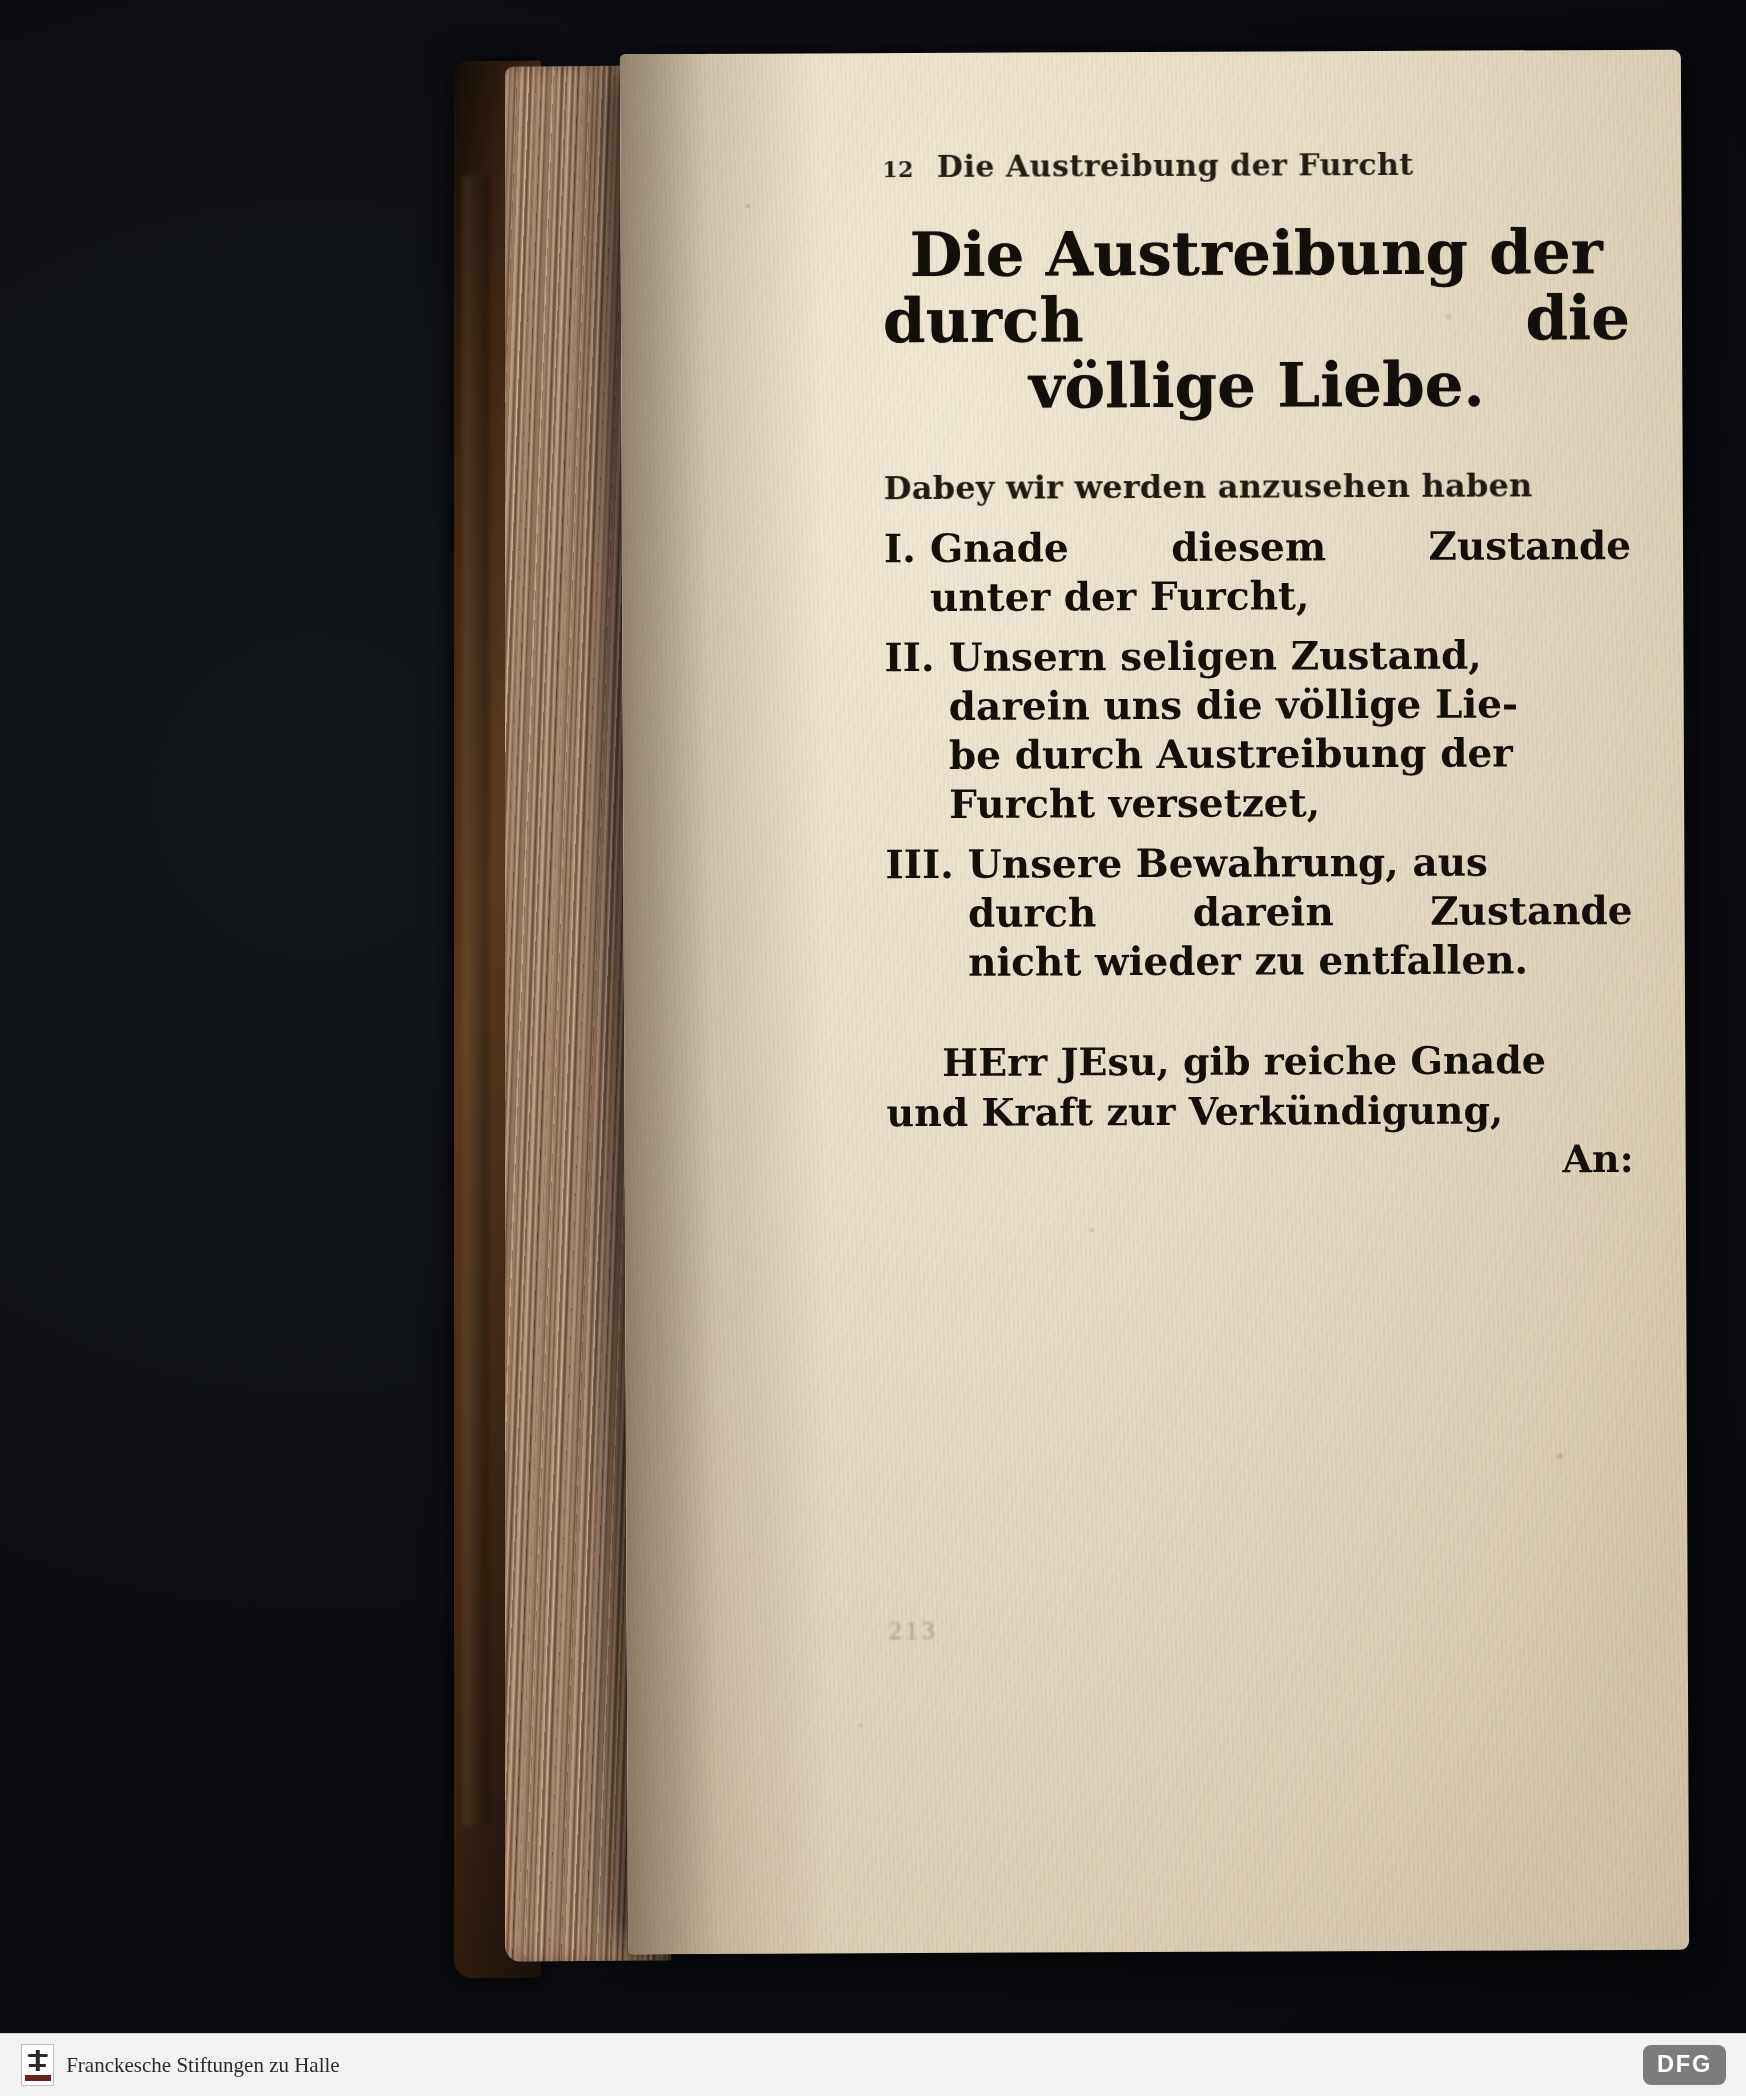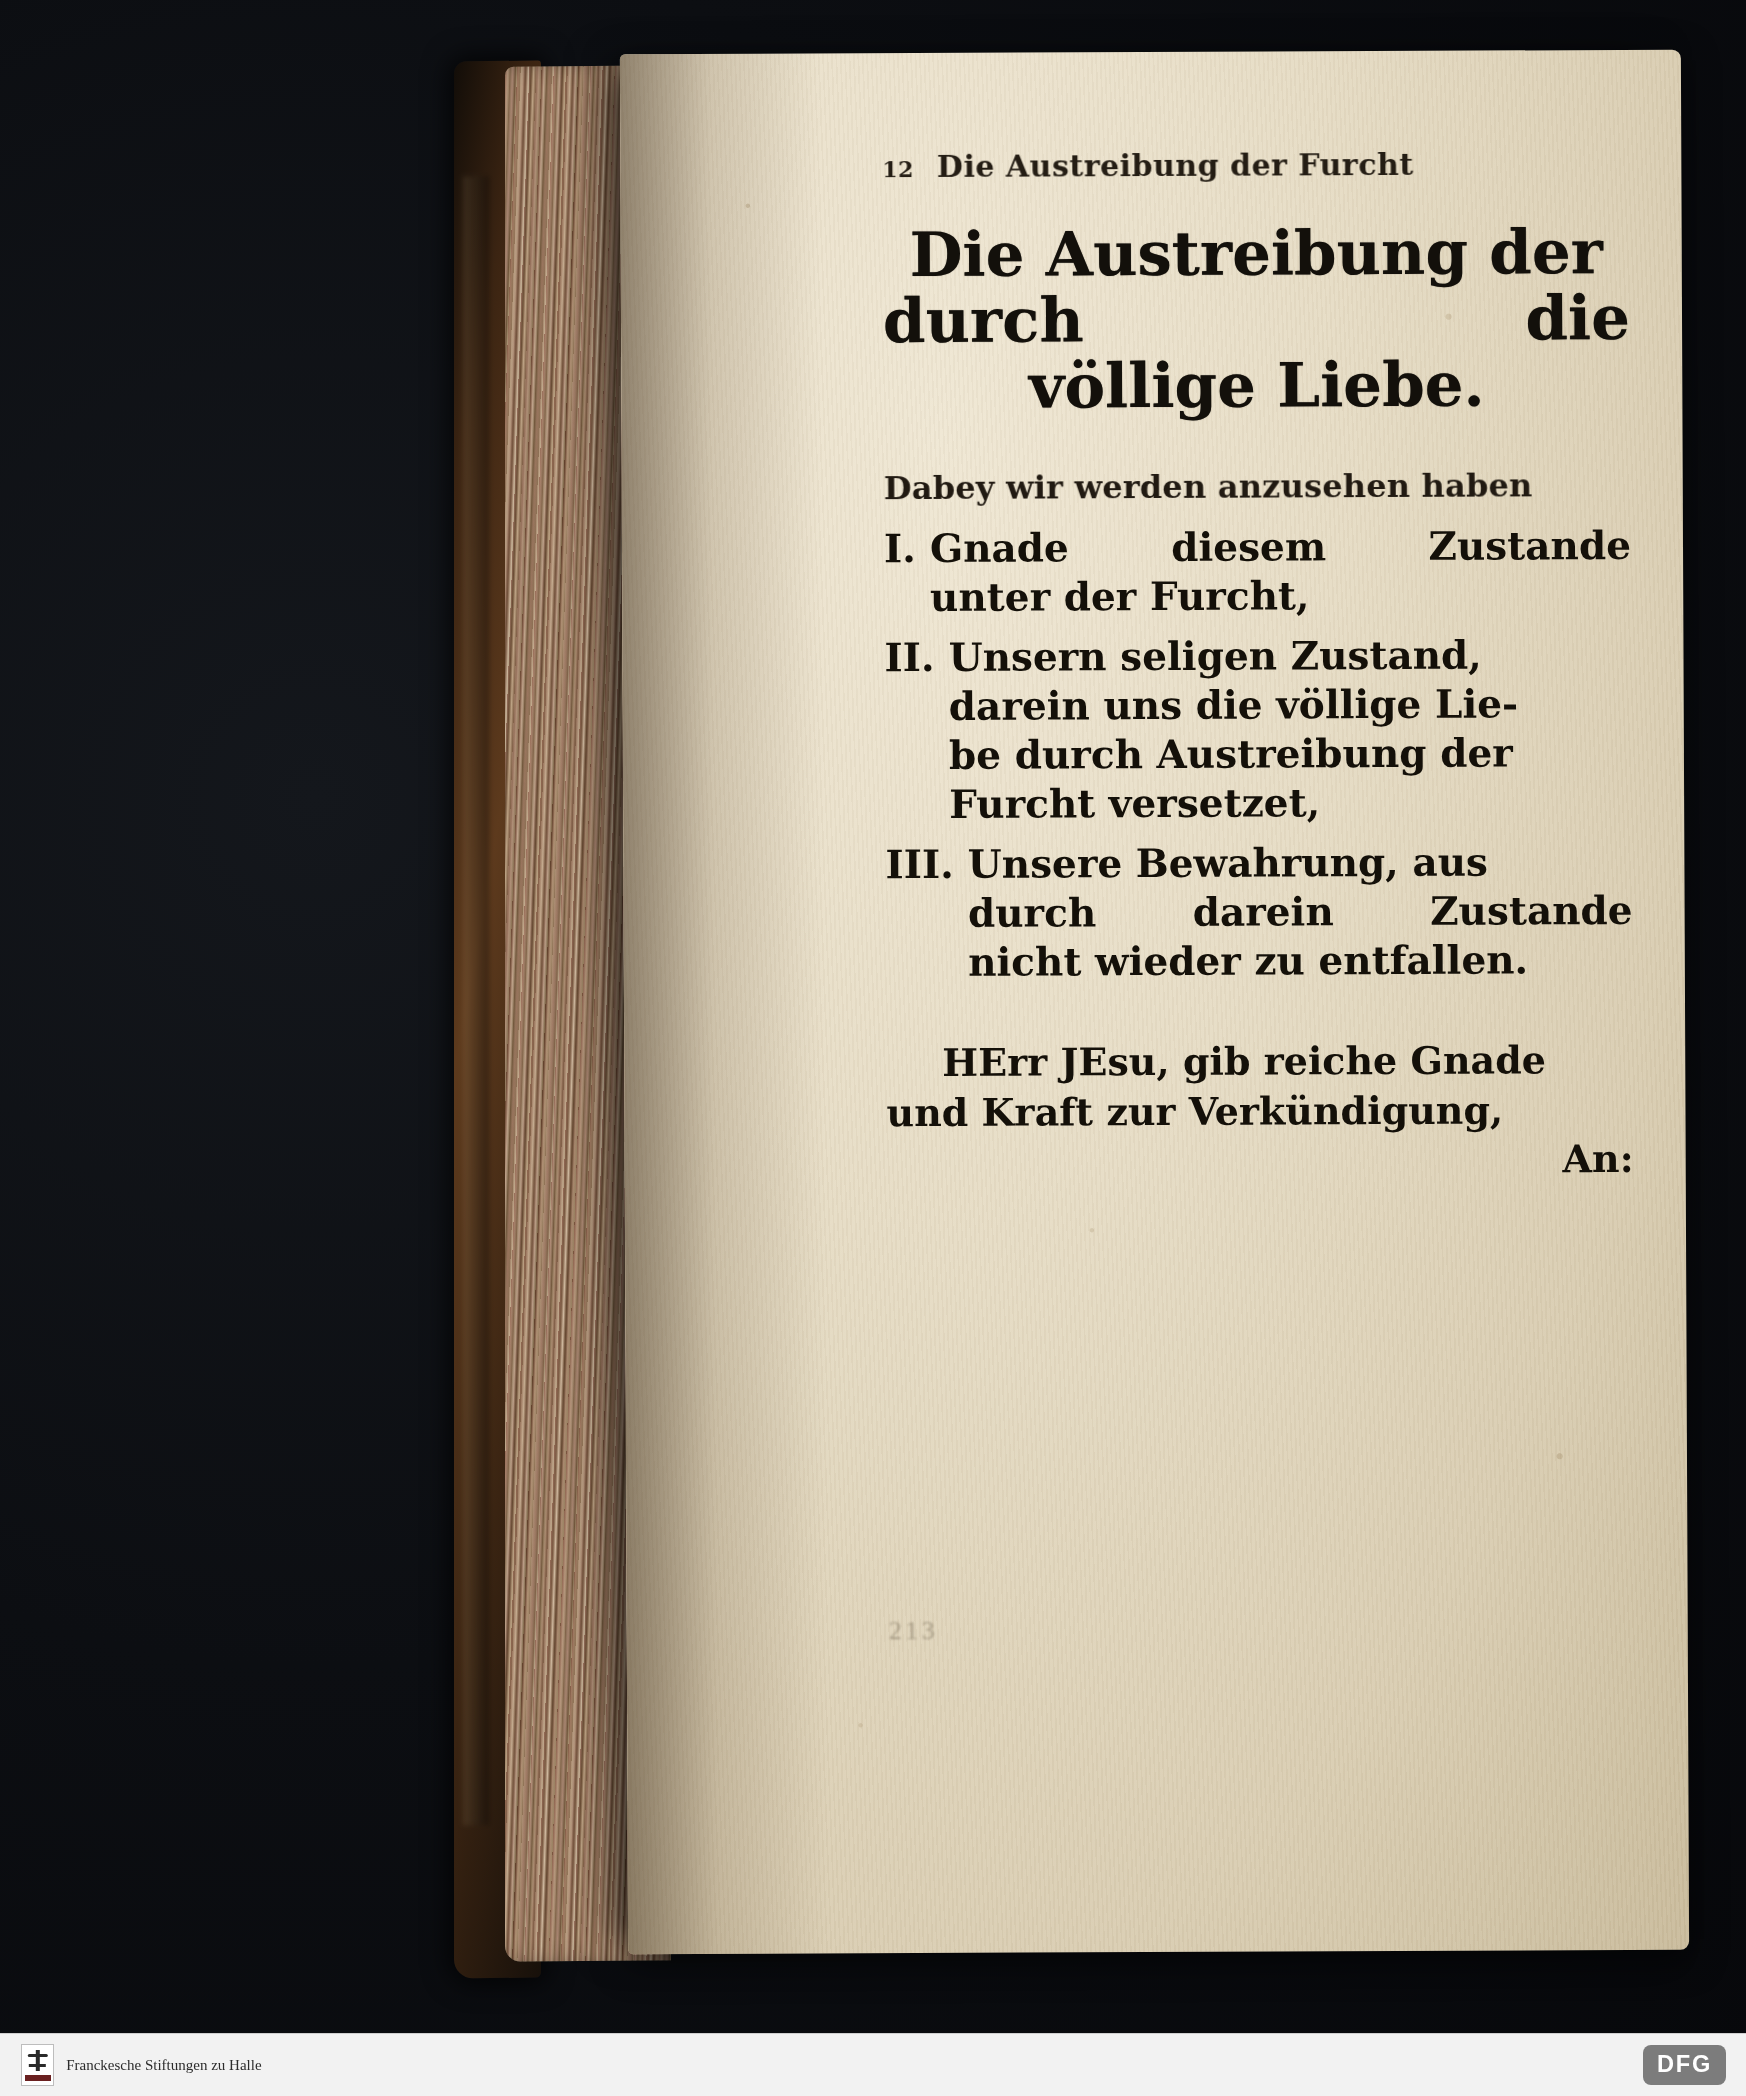--- a/index.html
+++ b/index.html
@@ -269,21 +269,21 @@
     left: -6.1px; top: 14px; width: 16.6px; height: 2.6px;
   }
   #franckesche-logo .cap {
     position: absolute;
     left: 2.6px; bottom: 4.4px;
     width: 26px; height: 5.2px;
     background: #6a2020;
     font-size: 0;
   }
   .footer-text {
-    font-size: 15px;
+    font-size: 21px;
     color: #2c2c2c;
   }
   #dfg-logo {
     background: #7c7c7c;
     color: #ffffff;
     font-family: "Liberation Sans", sans-serif;
     font-weight: 700;
     font-size: 23.6px;
     letter-spacing: 1.7px;
     padding: 5.2px 14px 7px 14px;

